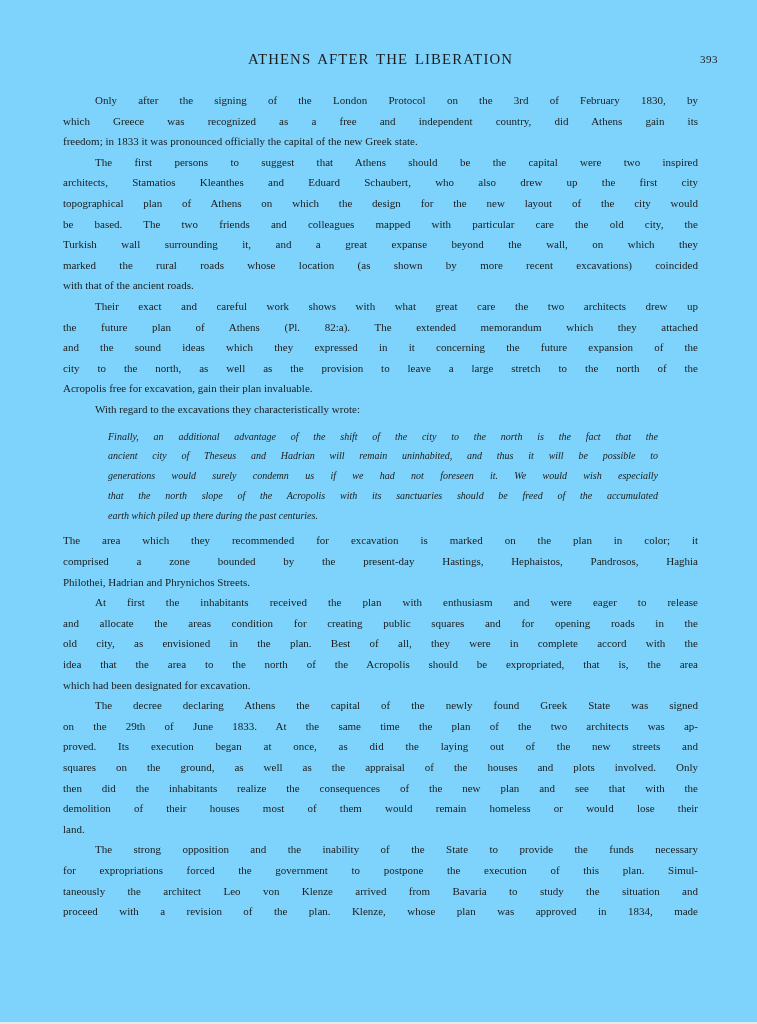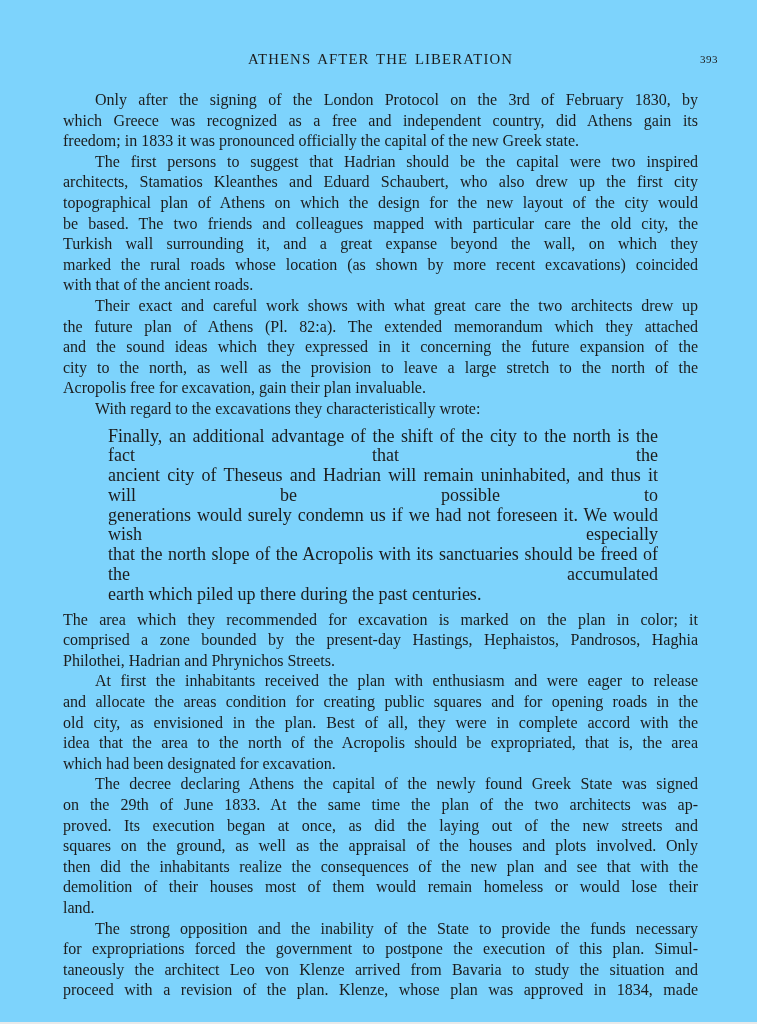--- a/index.html
+++ b/index.html
@@ -43,50 +43,51 @@
     top: 90px;
     width: 635px;
   }
   .para { margin: 0; }
   .line {
     text-align: justify;
     text-align-last: justify;
     overflow: hidden;
   }
   .body-para .line {
-    font-size: 16px;
+    font-size: 11px;
     line-height: 20.6px;
   }
   .quote {
     margin: 7px 42px 5px 45px;
     width: 550px;
   }
   .quote .line {
-    font-size: 18px;
+    font-size: 10px;
     line-height: 19.8px;
+    font-style: italic;
   }
   .line.indent { text-indent: 32px; }
   .line.para-last { text-align-last: left; }
 </style>
 </head>
 <body>
 
 <div class="page">
   <div class="running-head">
     <div class="head-title">ATHENS AFTER THE LIBERATION</div>
     <div class="page-num">393</div>
   </div>
   <div class="content" id="content">
       <div class="para body-para">
         <div class="line indent">Only after the signing of the London Protocol on the 3rd of February 1830, by</div>
         <div class="line">which Greece was recognized as a free and independent country, did Athens gain its</div>
         <div class="line para-last">freedom; in 1833 it was pronounced officially the capital of the new Greek state.</div>
       </div>
       <div class="para body-para">
-        <div class="line indent">The first persons to suggest that Hadrian should be the capital were two inspired</div>
+        <div class="line indent">The first persons to suggest that Athens should be the capital were two inspired</div>
         <div class="line">architects, Stamatios Kleanthes and Eduard Schaubert, who also drew up the first city</div>
         <div class="line">topographical plan of Athens on which the design for the new layout of the city would</div>
         <div class="line">be based. The two friends and colleagues mapped with particular care the old city, the</div>
         <div class="line">Turkish wall surrounding it, and a great expanse beyond the wall, on which they</div>
         <div class="line">marked the rural roads whose location (as shown by more recent excavations) coincided</div>
         <div class="line para-last">with that of the ancient roads.</div>
       </div>
       <div class="para body-para">
         <div class="line indent">Their exact and careful work shows with what great care the two architects drew up</div>
         <div class="line">the future plan of Athens (Pl. 82:a). The extended memorandum which they attached</div>

